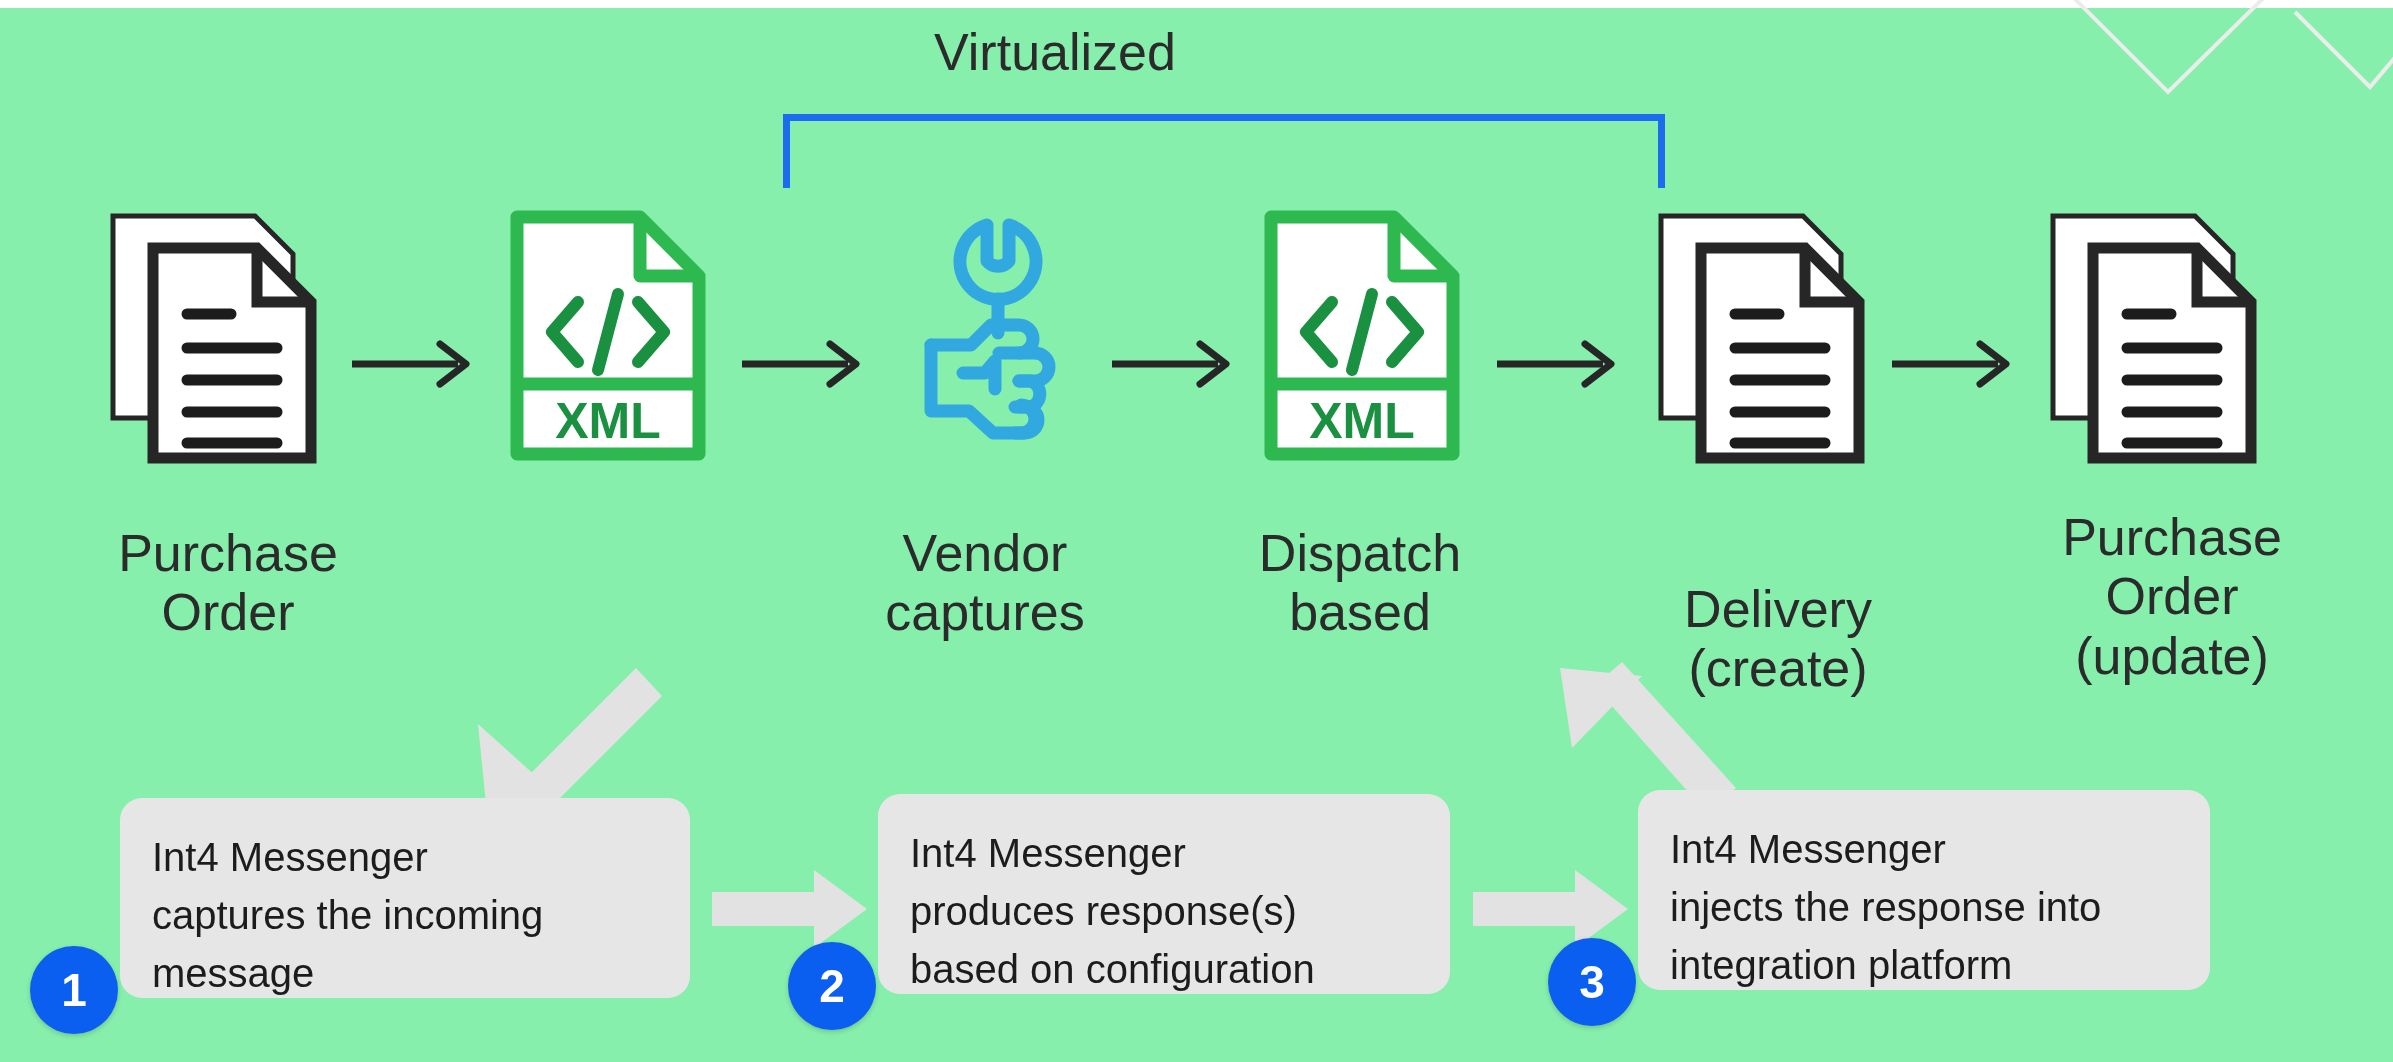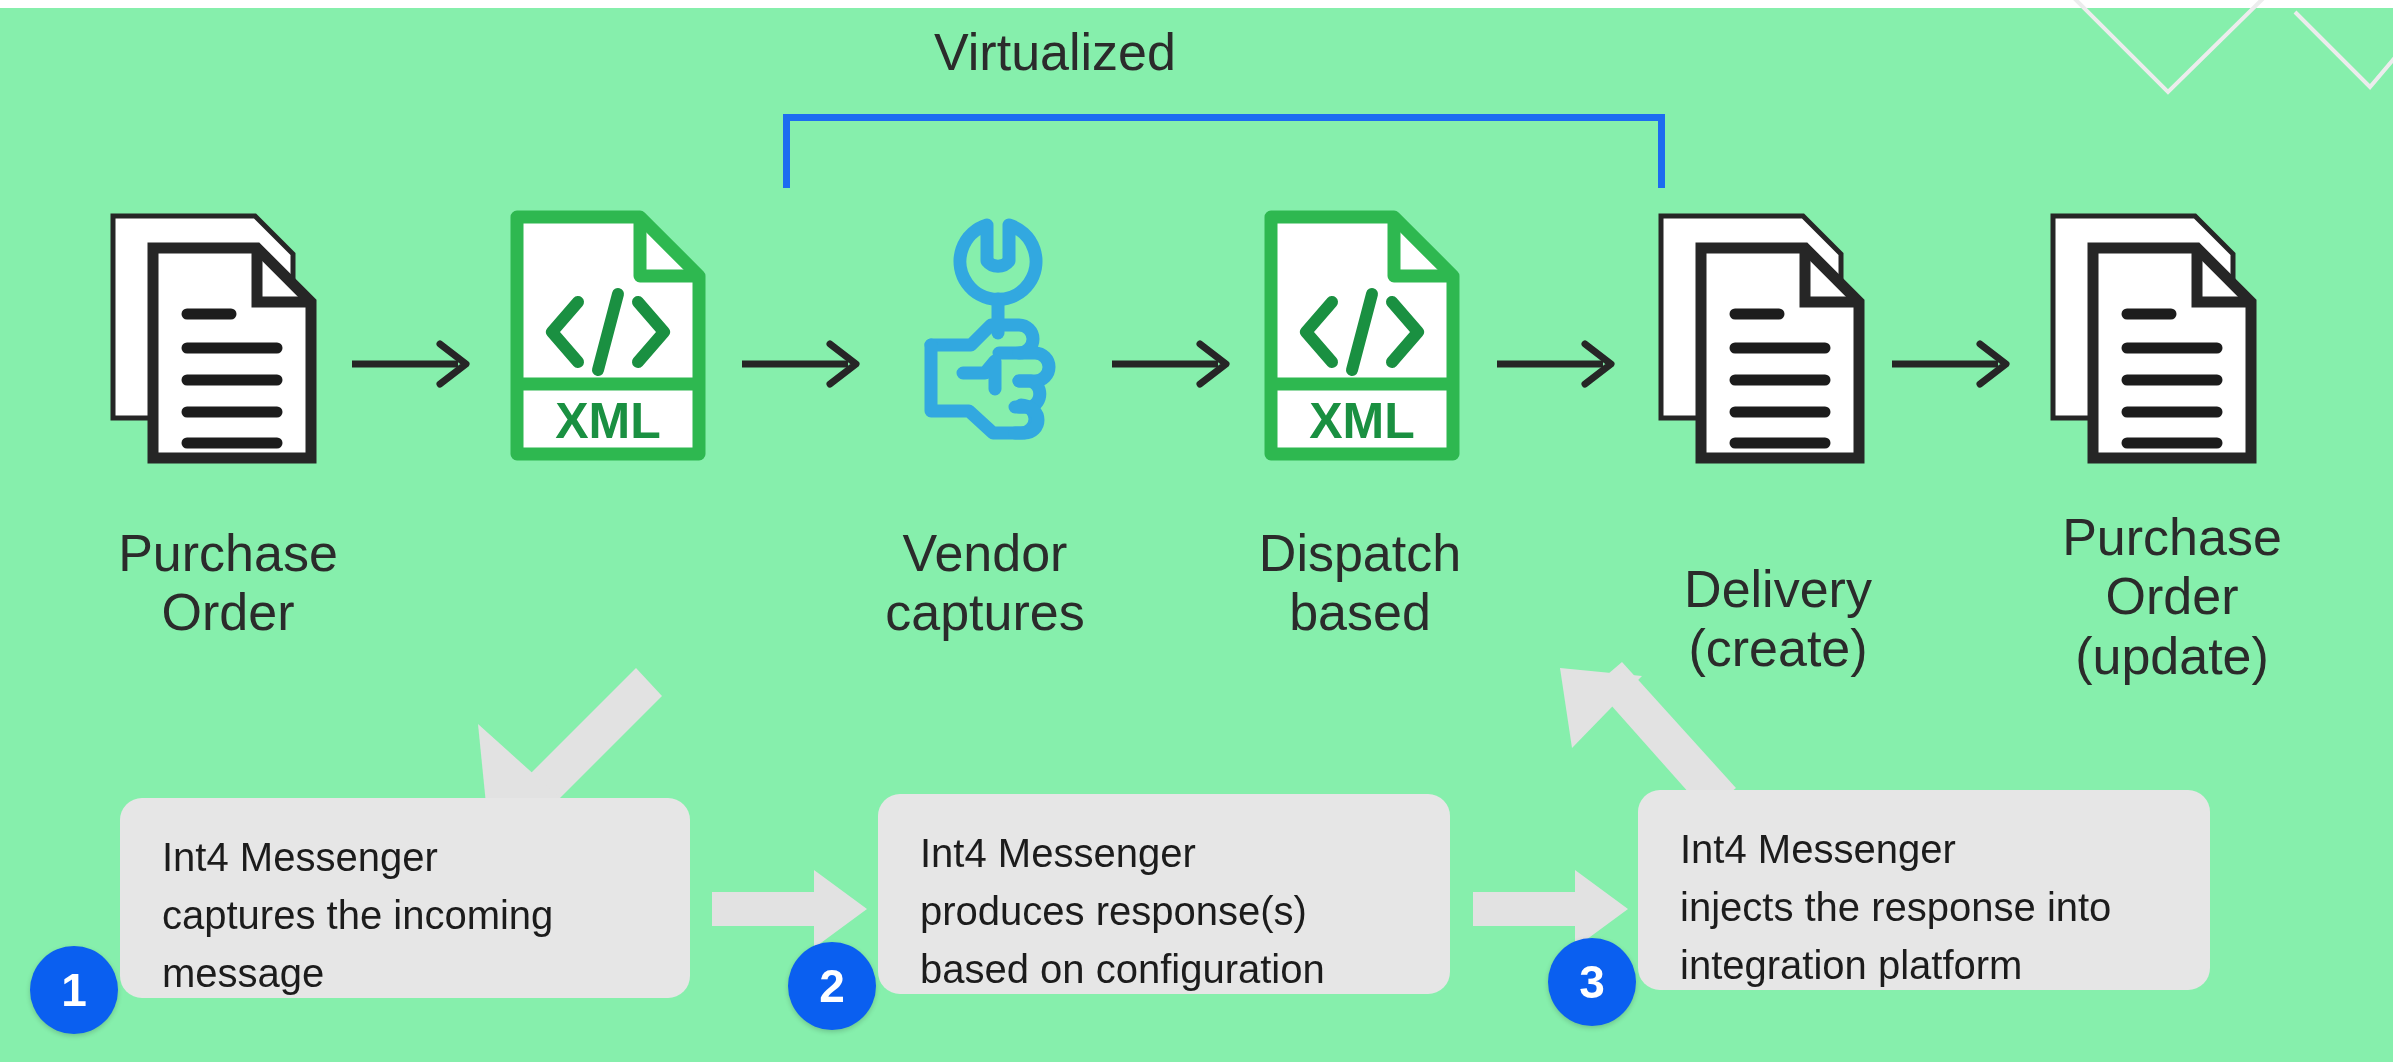--- a/index.html
+++ b/index.html
@@ -50,21 +50,21 @@
     color: #2b2b2b;
     white-space: pre-line;
     transform: translateX(-50%);
   }
 
   
   .step-box {
     position: absolute;
     background: #e6e6e6;
     border-radius: 22px;
-    padding: 30px 32px 24px 42px;
+    padding: 30px 32px 24px 32px;
   }
   .step-text {
     font-size: 40px;
     line-height: 1.45;
     color: #1c1c1c;
     white-space: pre-line;
   }
   .step-badge {
     position: absolute;
     width: 88px; height: 88px;
@@ -212,21 +212,21 @@
       </svg>
     </div>
   </div>
 
   <div class="node-label" style="left:228px; top:516px;">Purchase
 Order</div>
   <div class="node-label" style="left:985px; top:516px;">Vendor
 captures</div>
   <div class="node-label" style="left:1360px; top:516px;">Dispatch
 based</div>
-  <div class="node-label" style="left:1778px; top:552px;">Delivery
+  <div class="node-label" style="left:1778px; top:572px;">Delivery
 (create)</div>
   <div class="node-label" style="left:2172px; top:500px;">Purchase
 Order
 (update)</div>
 
   <svg class="gray-arrow" style="left:462px; top:660px;" width="200" height="140" viewBox="0 0 200 140">
     <g fill="#e2e2e2">
       <path d="M174 0 L200 28 L76 152 L50 124 Z"></path>
       <path d="M24 136 L16 56 L96 128 Z"></path>
     </g>

